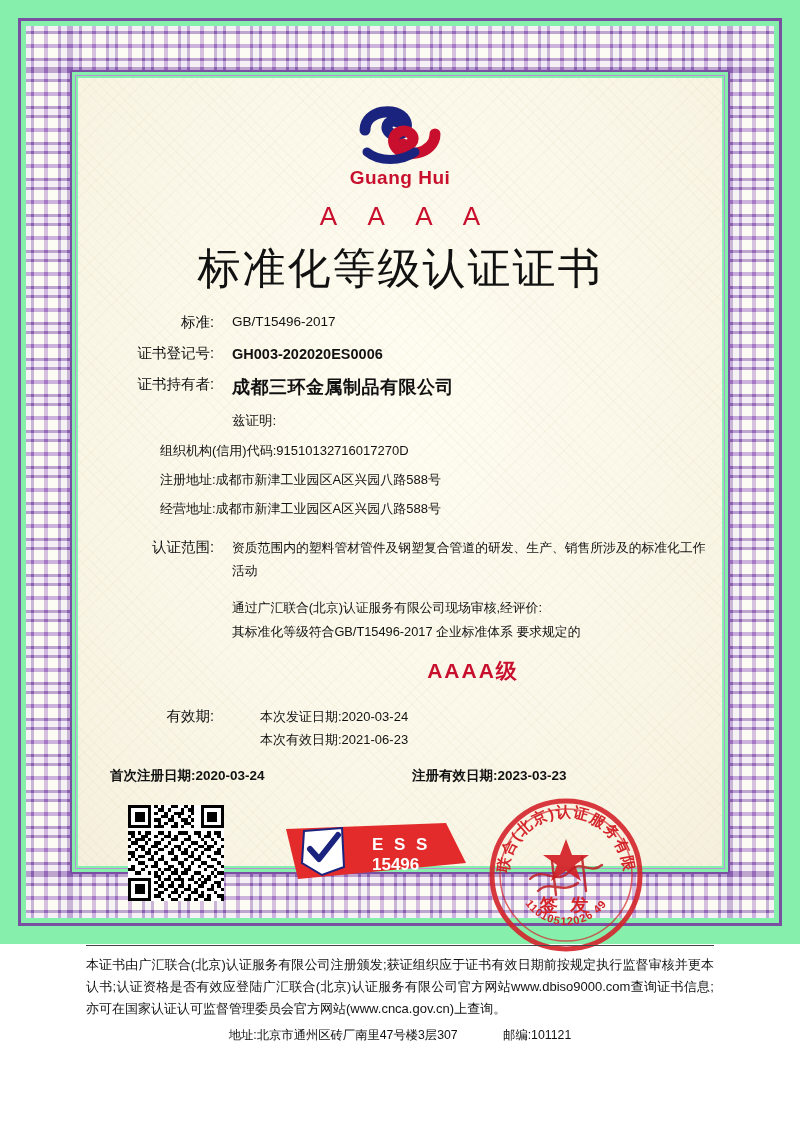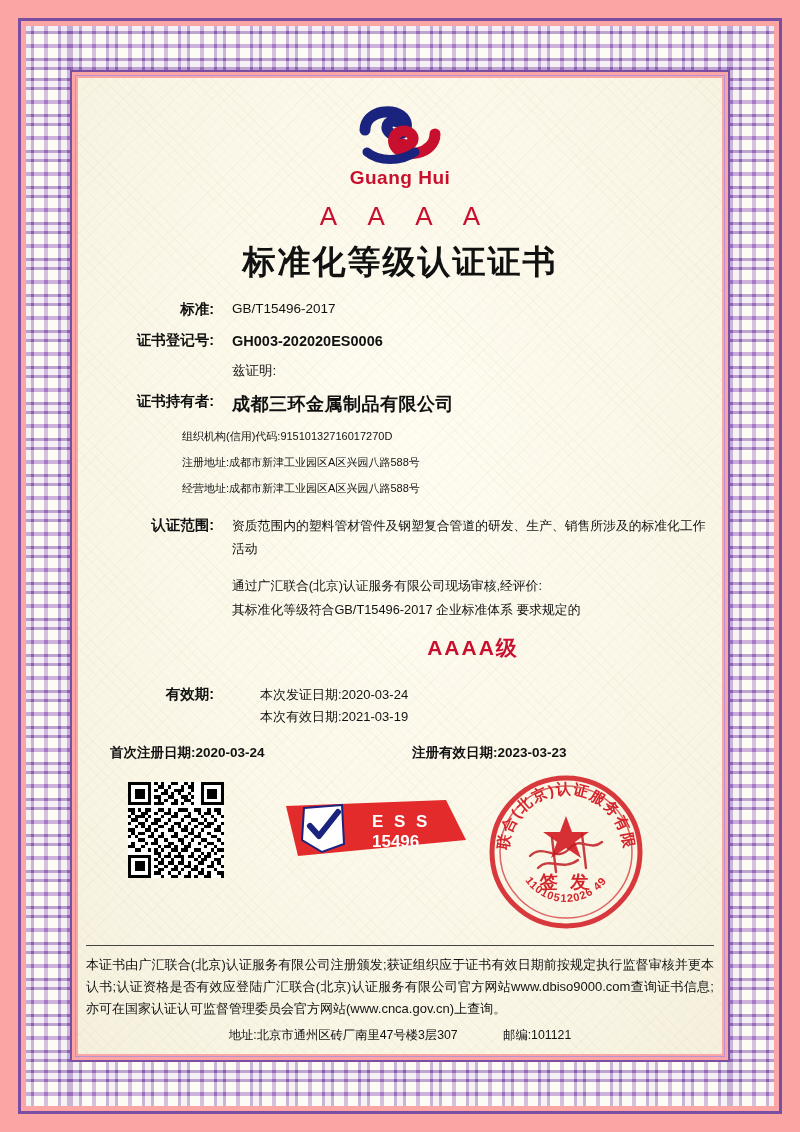--- a/index.html
+++ b/index.html
@@ -12,22 +12,22 @@
     height: 1132px;
     font-family: "Liberation Sans", "DejaVu Sans", sans-serif;
     color: #1a1a1a;
     overflow: hidden;
   }
 
   
   .certificate {
     position: relative;
     width: 800px;
-    height: 1132px;
-    background: #fca5a5;
+    height: 944px;
+    background: #86efac;
     box-sizing: border-box;
   }
 
   
   .border-outer {
     position: absolute;
     left: 18px; top: 18px; right: 18px; bottom: 18px;
     border: 3px solid #7a4fa3;
     box-sizing: border-box;
   }
@@ -133,63 +133,63 @@
     color: #c8102e;
     font-size: 26px;
     font-weight: normal;
     letter-spacing: 13px;
     margin-top: 12px;
     text-indent: 13px;
   }
 
   .cert-title {
     text-align: center;
-    font-size: 33px;
-    font-weight: bold;
+    font-size: 43px;
+    font-weight: normal;
     color: #111;
     letter-spacing: 2px;
     margin-top: 8px;
     margin-bottom: 14px;
   }
 
   
   .field-row {
     display: flex;
     align-items: flex-start;
     margin-bottom: 9px;
   }
   .field-label {
     width: 146px;
     flex: 0 0 146px;
     text-align: right;
     padding-right: 18px;
     box-sizing: border-box;
     font-size: 14.5px;
-    font-weight: bold;
+    font-weight: normal;
     color: #111;
     line-height: 1.5;
   }
   .field-value {
     flex: 1;
     font-size: 13.5px;
     color: #111;
     line-height: 1.55;
   }
   .field-value.bold-14 {
     font-weight: bold;
     font-size: 14.5px;
   }
   .field-value.company {
     font-weight: bold;
     font-size: 18px;
     letter-spacing: .5px;
   }
   .indent-value {
-    margin-left: 96px;
-    font-size: 11px;
+    margin-left: 74px;
+    font-size: 13px;
     color: #111;
     line-height: 1.55;
     margin-bottom: 9px;
   }
   .scope-text {
     font-size: 12.8px;
     line-height: 1.75;
   }
 
   .statement-block {
@@ -315,27 +315,27 @@
       <div class="field-label">标准:</div>
       <div class="field-value">GB/T15496-2017</div>
     </div>
 
     <div class="field-row">
       <div class="field-label">证书登记号:</div>
       <div class="field-value bold-14">GH003-202020ES0006</div>
     </div>
 
     <div class="field-row">
+      <div class="field-label">证书持有者:</div>
+      <div class="field-value company">成都三环金属制品有限公司</div>
+    </div>
+
+    <div class="field-row">
       <div class="field-label"></div>
       <div class="field-value">兹证明:</div>
-    </div>
-
-    <div class="field-row">
-      <div class="field-label">证书持有者:</div>
-      <div class="field-value company">成都三环金属制品有限公司</div>
     </div>
 
     <div class="indent-value">组织机构(信用)代码:91510132716017270D</div>
     <div class="indent-value">注册地址:成都市新津工业园区A区兴园八路588号</div>
     <div class="indent-value">经营地址:成都市新津工业园区A区兴园八路588号</div>
 
     <div class="field-row" style="margin-top:18px;">
       <div class="field-label">认证范围:</div>
       <div class="field-value scope-text">资质范围内的塑料管材管件及钢塑复合管道的研发、生产、销售所涉及的标准化工作活动</div>
     </div>
@@ -343,21 +343,21 @@
     <div class="statement-block">
       <div>通过广汇联合(北京)认证服务有限公司现场审核,经评价:</div>
       <div>其标准化等级符合GB/T15496-2017 企业标准体系 要求规定的</div>
       <div class="award-line1">AAAA级</div>
     </div>
 
     <div class="field-row validity-block">
       <div class="field-label">有效期:</div>
       <div class="field-value">
         <div class="validity-line">本次发证日期:2020-03-24</div>
-        <div class="validity-line">本次有效日期:2021-03-19</div>
+        <div class="validity-line">本次有效日期:2021-06-23</div>
       </div>
     </div>
 
     <div class="reg-row">
       <div class="first">首次注册日期:2020-03-24</div>
       <div class="second">注册有效日期:2023-03-23</div>
     </div>
 
     <div class="seals">
 

